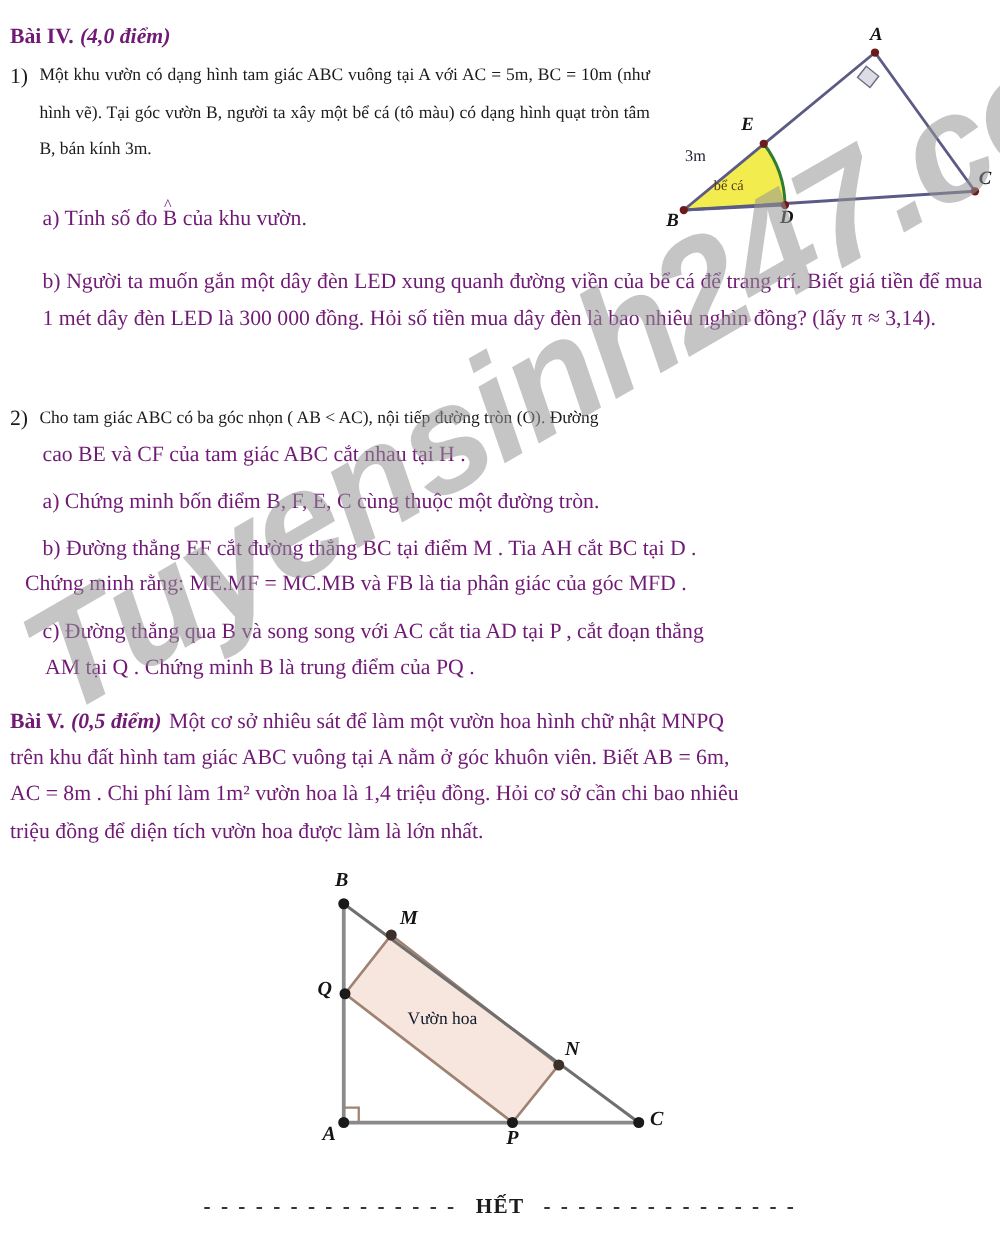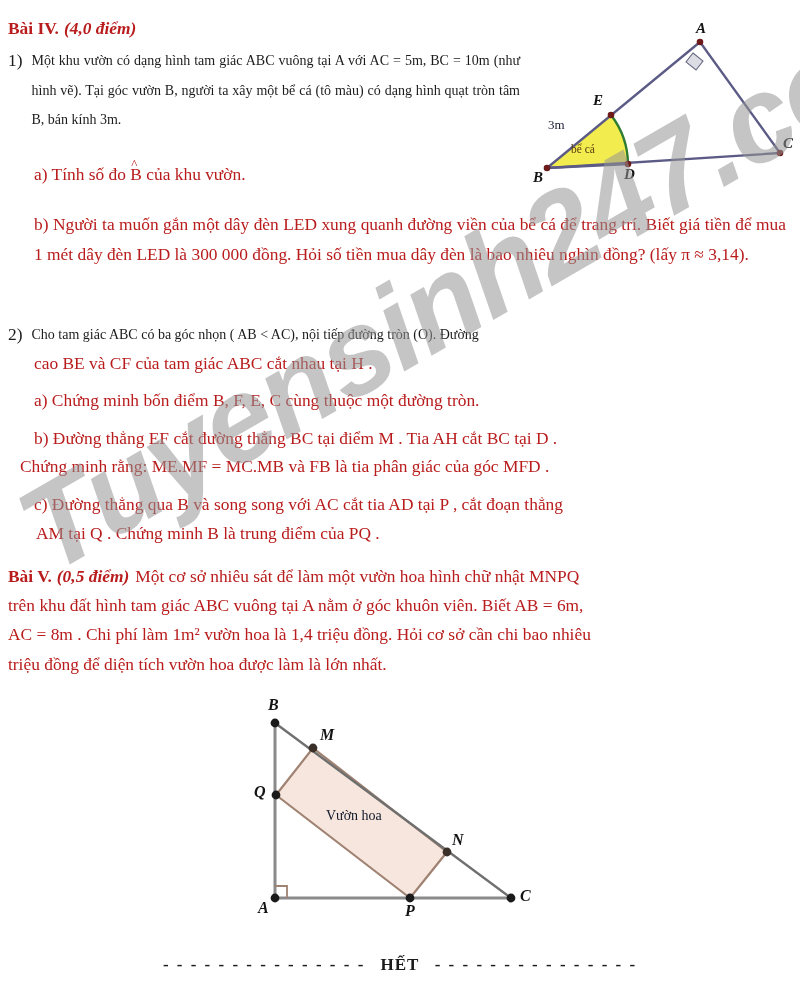--- a/index.html
+++ b/index.html
@@ -39,21 +39,21 @@
 
   
   .block {
     position: absolute;
     z-index: 2;
   }
   .ln {
     font-size: 17.4px;
     line-height: 29.5px;
     white-space: nowrap;
-    color: #b91c1c;
+    color: #701a75;
   }
   .ln.wrap { white-space: normal; }
   .b { font-weight: bold; }
   .bi { font-weight: bold; font-style: italic; }
 
   .heading { font-size: 17.6px; }
 
   
   .item {
     position: absolute;

